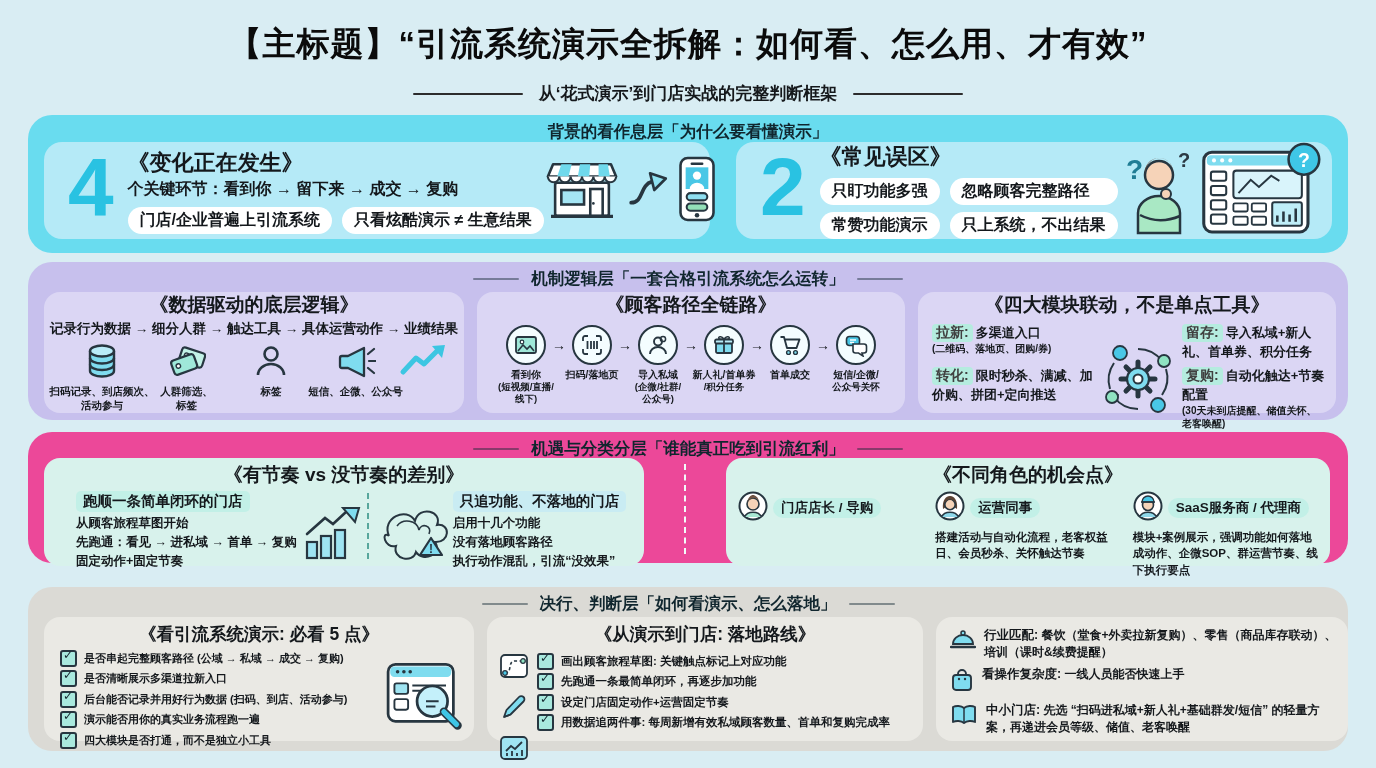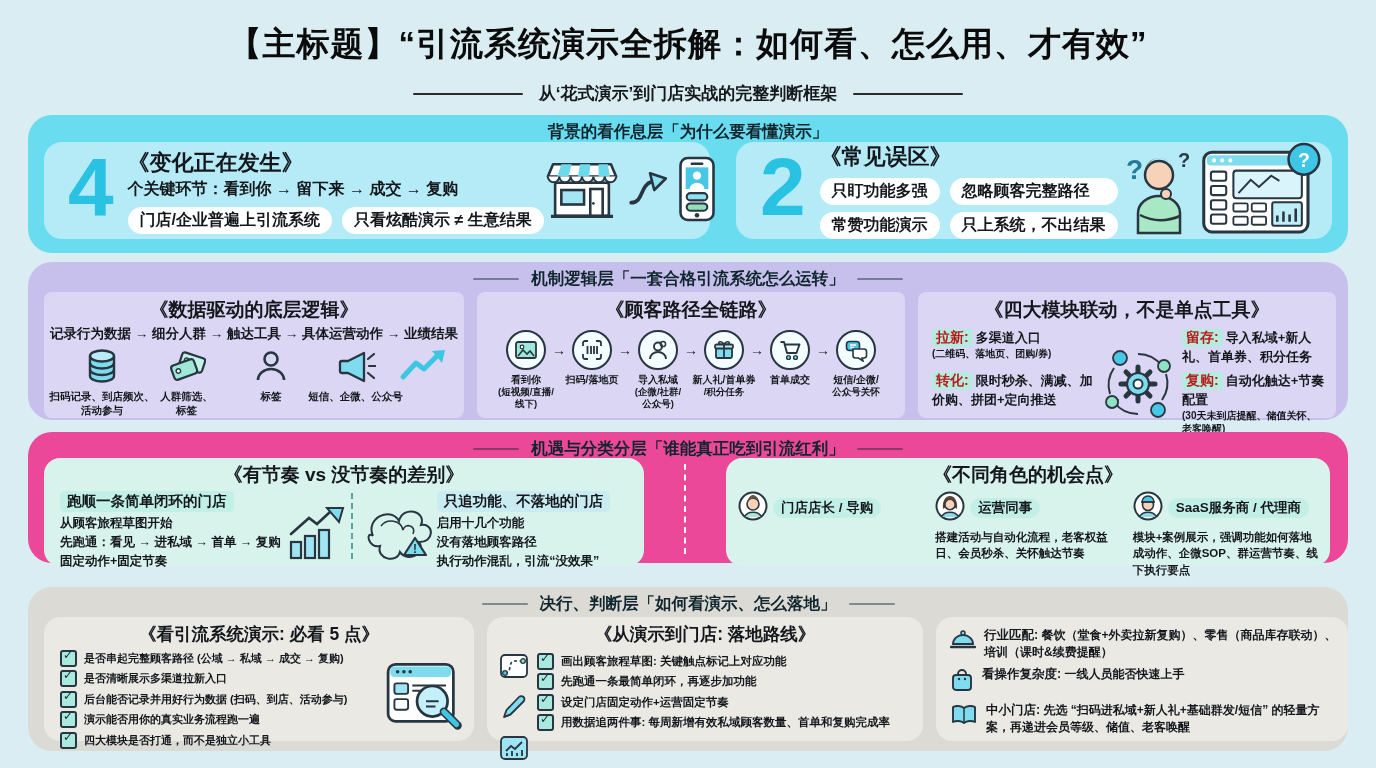--- a/index.html
+++ b/index.html
@@ -27,53 +27,53 @@
   .bignum{font-size:82px;font-weight:900;color:#29c2e2;line-height:78px;margin:0 14px 8px 24px}
   .ctitle{font-size:22px;font-weight:900}
   .cflow{font-size:16px;font-weight:800;margin-top:1px;white-space:nowrap}
   .pills{display:flex;gap:10px;margin-top:7px}
   .pill{background:#fff;border-radius:15px;padding:3px 12px;font-size:16px;font-weight:800;white-space:nowrap}
   .pillgrid{display:grid;grid-template-columns:auto auto;gap:7px 10px;margin-top:6px;justify-content:start}
   .illusA{margin-left:auto;margin-right:14px;display:flex;align-items:center;gap:8px}
   .illusB{margin-left:auto;margin-right:8px;display:flex;align-items:flex-end;gap:2px}
 
   .cards2{top:30px;left:16px;gap:13px}
-  .card2{background:#dbd6f4;border-radius:8px;height:121px;padding-top:5px}
+  .card2{background:#dbd6f4;border-radius:16px;height:121px;}
   .c2A{width:420px}.c2B{width:428px}.c2C{width:418px}
   .ct2{text-align:center;font-size:19px;font-weight:900}
   .cflow2{text-align:center;font-size:13.5px;font-weight:800;margin-top:2px;white-space:nowrap}
   .iconrow{display:flex;justify-content:space-between;align-items:flex-start;padding:5px 16px 0}
   .icol{display:flex;flex-direction:column;align-items:center;width:84px}
   .ilabel{font-size:10.5px;font-weight:800;text-align:center;line-height:1.3;margin-top:2px;white-space:nowrap}
 
   .jrow{display:flex;justify-content:center;align-items:flex-start;margin-top:7px}
   .jstep{display:flex;flex-direction:column;align-items:center;width:64px}
   .jcircle{width:40px;height:40px;border-radius:50%;background:#f4fdff;border:2.5px solid #273640;
     display:flex;align-items:center;justify-content:center;box-sizing:border-box}
   .jarrow{line-height:40px;font-weight:900;font-size:14px;margin:0 -6px}
   .jarrow::before{content:"→"}
   .jlabel{font-size:10px;font-weight:800;margin-top:3px;white-space:nowrap;line-height:1.3}
   .jsub{font-size:9.5px;font-weight:800;white-space:nowrap;line-height:1.25}
 
   .modgrid{display:grid;grid-template-columns:162px 80px 1fr;column-gap:4px;padding:5px 10px 0 14px}
   .mod{margin-bottom:5px}
-  .mod-name{display:inline-block;background:#b5ecdf;color:#b91c1c;font-weight:900;font-size:14px;
+  .mod-name{display:inline-block;background:#b5ecdf;color:#404040;font-weight:900;font-size:14px;
     padding:0 4px;border-radius:4px;margin-right:3px}
   .mod-desc{font-size:13px;font-weight:800}
   .mod-sub{font-size:10px;font-weight:800;line-height:1.3}
   .gearbox{grid-row:1/3;grid-column:2;display:flex;align-items:center;justify-content:center}
   .g1{grid-row:1;grid-column:1}.g2{grid-row:1;grid-column:3}.g3{grid-row:2;grid-column:1}.g4{grid-row:2;grid-column:3}
 
   .cards3{top:26px;left:16px}
   .card3{background:#d8f2ec;border-radius:16px;height:108px;padding-top:4px;box-sizing:border-box}
   .c3A{width:600px}.c3B{width:604px}
   .ct3{text-align:center;font-size:19px;font-weight:900}
   .halves{display:flex;margin-top:3px}
   .half{flex:1;display:flex;align-items:flex-start;gap:4px}
-  .good{padding-left:16px}
+  .good{padding-left:32px}
   .bad{padding-left:6px}
   .vdash{border-left:2px dashed #58a79c;height:66px;margin:2px 4px 0}
   .goodhead{display:inline-block;background:#c2f0e7;font-size:14.5px;font-weight:900;padding:1px 7px;border-radius:5px;white-space:nowrap}
   .badhead{display:inline-block;background:#c9ecf3;font-size:14.5px;font-weight:900;padding:1px 7px;border-radius:5px;white-space:nowrap}
   .glines{font-size:12.5px;font-weight:800;line-height:1.5;margin-top:2px;white-space:nowrap}
   .bandsep{border-left:2px dashed #f2fcfa;height:90px;margin:6px 40px 0}
   .personas{display:flex;gap:10px;padding:3px 10px 0 12px}
   .persona{flex:1}
   .pname-row{display:flex;align-items:center;gap:5px}
   .pname{background:#c2f0e7;border-radius:12px;font-size:13.5px;font-weight:900;padding:1px 8px;white-space:nowrap}

